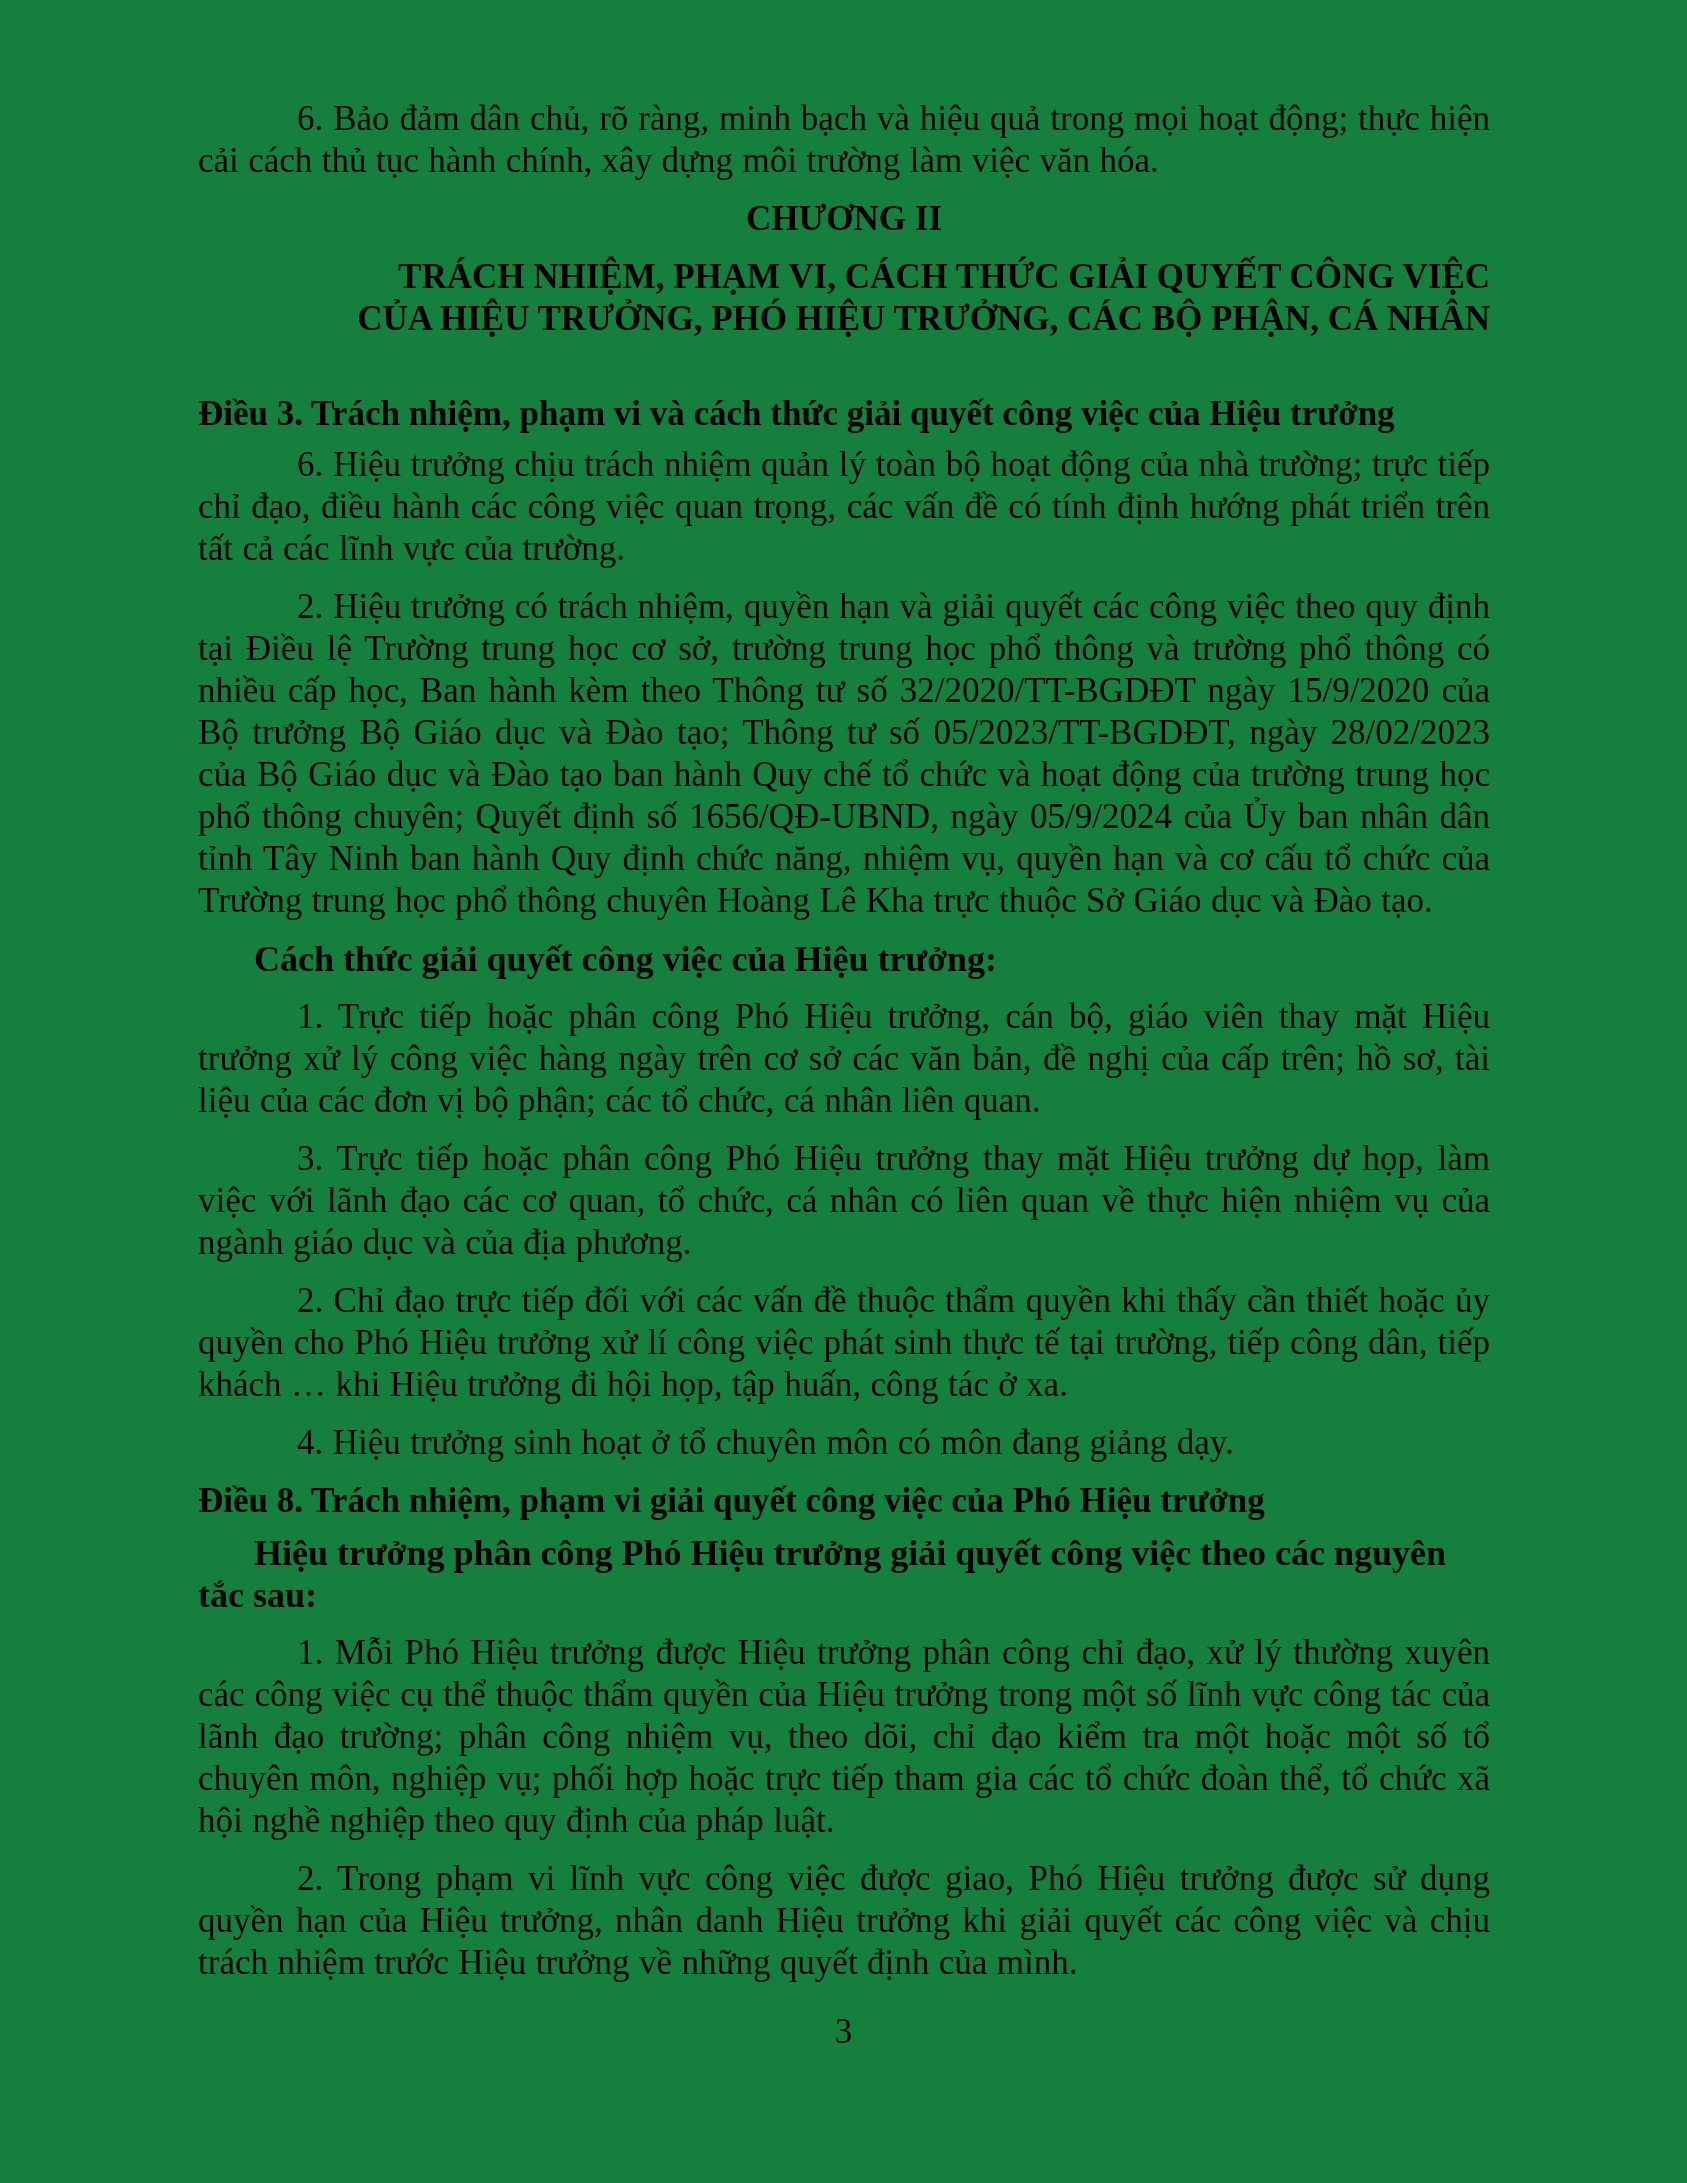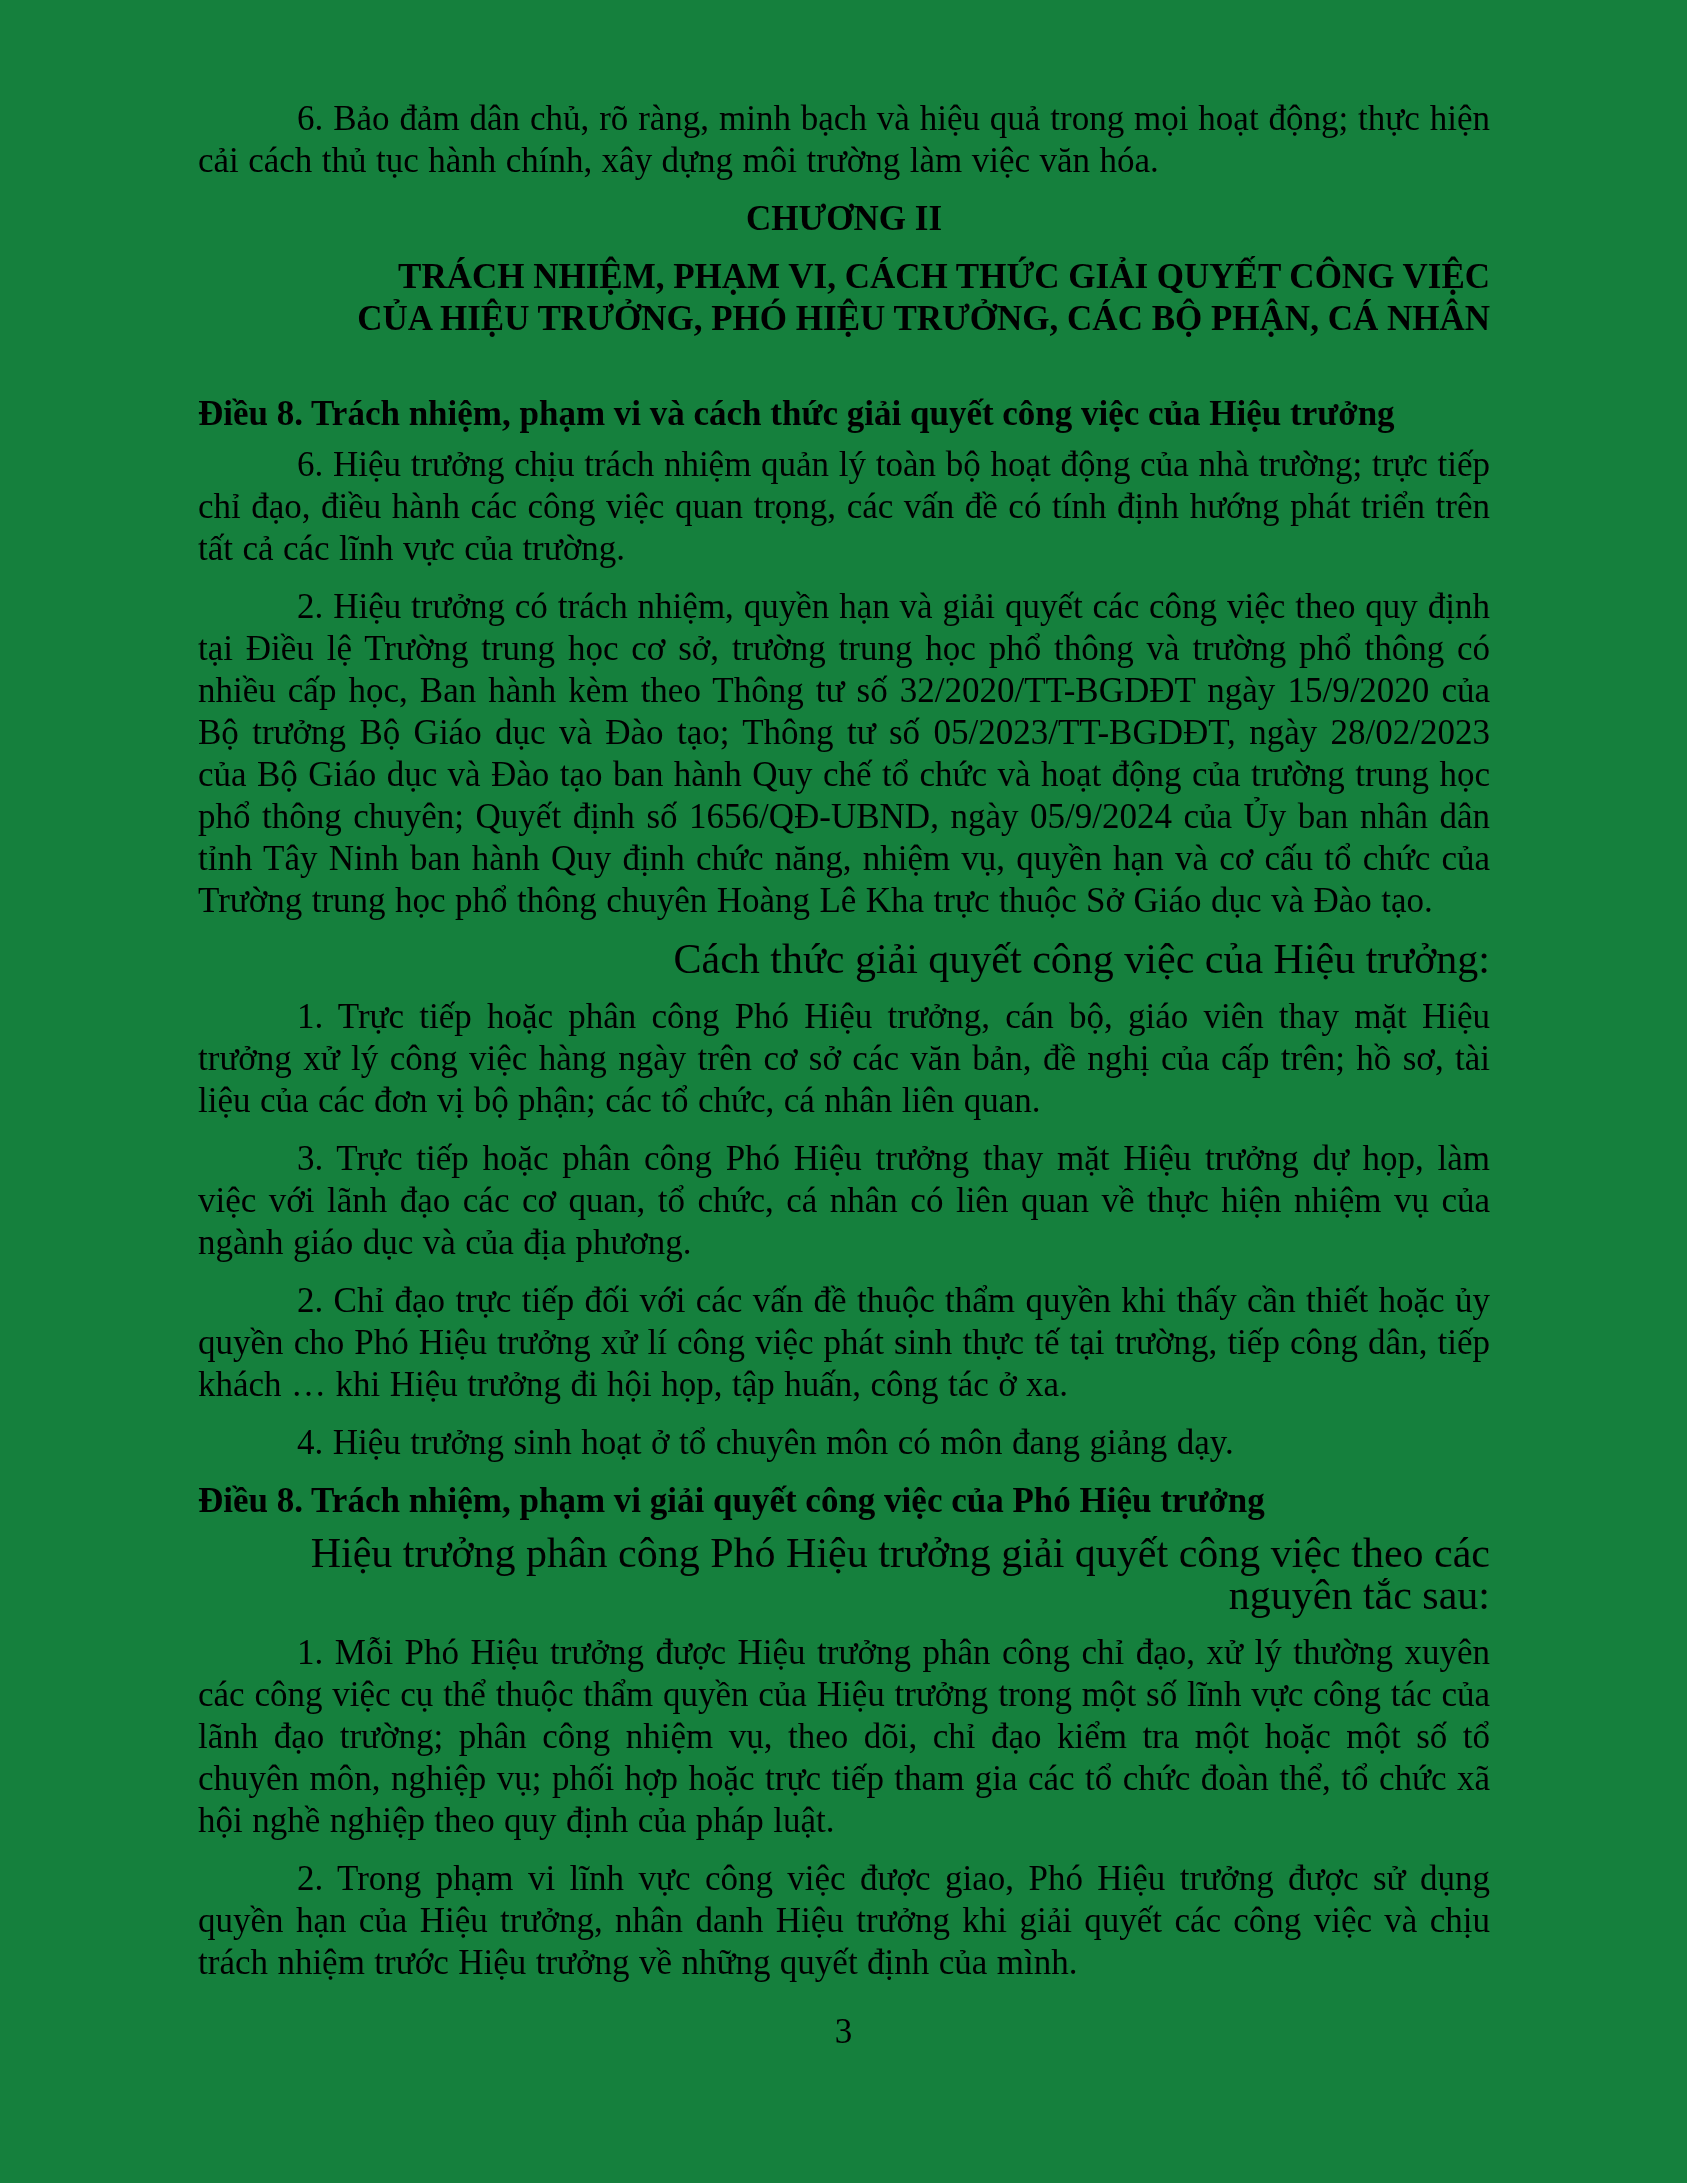--- a/index.html
+++ b/index.html
@@ -42,24 +42,24 @@
   }
   .article-heading {
     font-size: 35px;
     line-height: 42px;
     font-weight: bold;
     text-align: left;
     text-indent: 0;
     margin: 0 0 9.3px 0;
   }
   .sub-heading {
-    font-size: 42px;
+    font-size: 36px;
     line-height: 42px;
-    font-weight: normal;
-    text-align: right;
+    font-weight: bold;
+    text-align: left;
     text-indent: 56px;
     margin: 0 0 16px 0;
   }
   .page-number {
     position: absolute;
     top: 2011px;
     left: 0;
     width: 100%;
     text-align: center;
     font-size: 35px;
@@ -73,21 +73,21 @@
 
   <p class="body-par">6. Bảo đảm dân chủ, rõ ràng, minh bạch và hiệu quả trong mọi hoạt động; thực hiện cải cách thủ tục hành chính, xây dựng môi trường làm việc văn hóa.</p>
 
   <p class="chapter-label">CHƯƠNG II</p>
 
   <div class="chapter-title">
     <div>TRÁCH NHIỆM, PHẠM VI, CÁCH THỨC GIẢI QUYẾT CÔNG VIỆC</div>
     <div>CỦA HIỆU TRƯỞNG, PHÓ HIỆU TRƯỞNG, CÁC BỘ PHẬN, CÁ NHÂN</div>
   </div>
 
-  <p class="article-heading">Điều 8. Trách nhiệm, phạm vi và cách thức giải quyết công việc của Hiệu trưởng</p>
+  <p class="article-heading">Điều 3. Trách nhiệm, phạm vi và cách thức giải quyết công việc của Hiệu trưởng</p>
 
   <p class="body-par">6. Hiệu trưởng chịu trách nhiệm quản lý toàn bộ hoạt động của nhà trường; trực tiếp chỉ đạo, điều hành các công việc quan trọng, các vấn đề có tính định hướng phát triển trên tất cả các lĩnh vực của trường.</p>
 
   <p class="body-par">2. Hiệu trưởng có trách nhiệm, quyền hạn và giải quyết các công việc theo quy định tại Điều lệ Trường trung học cơ sở, trường trung học phổ thông và trường phổ thông có nhiều cấp học, Ban hành kèm theo Thông tư số 32/2020/TT-BGDĐT ngày 15/9/2020 của Bộ trưởng Bộ Giáo dục và Đào tạo; Thông tư số 05/2023/TT-BGDĐT, ngày 28/02/2023 của Bộ Giáo dục và Đào tạo ban hành Quy chế tổ chức và hoạt động của trường trung học phổ thông chuyên; Quyết định số 1656/QĐ-UBND, ngày 05/9/2024 của Ủy ban nhân dân tỉnh Tây Ninh ban hành Quy định chức năng, nhiệm vụ, quyền hạn và cơ cấu tổ chức của Trường trung học phổ thông chuyên Hoàng Lê Kha trực thuộc Sở Giáo dục và Đào tạo.</p>
 
   <p class="sub-heading">Cách thức giải quyết công việc của Hiệu trưởng:</p>
 
   <p class="body-par">1. Trực tiếp hoặc phân công Phó Hiệu trưởng, cán bộ, giáo viên thay mặt Hiệu trưởng xử lý công việc hàng ngày trên cơ sở các văn bản, đề nghị của cấp trên; hồ sơ, tài liệu của các đơn vị bộ phận; các tổ chức, cá nhân liên quan.</p>
 
   <p class="body-par">3. Trực tiếp hoặc phân công Phó Hiệu trưởng thay mặt Hiệu trưởng dự họp, làm việc với lãnh đạo các cơ quan, tổ chức, cá nhân có liên quan về thực hiện nhiệm vụ của ngành giáo dục và của địa phương.</p>

